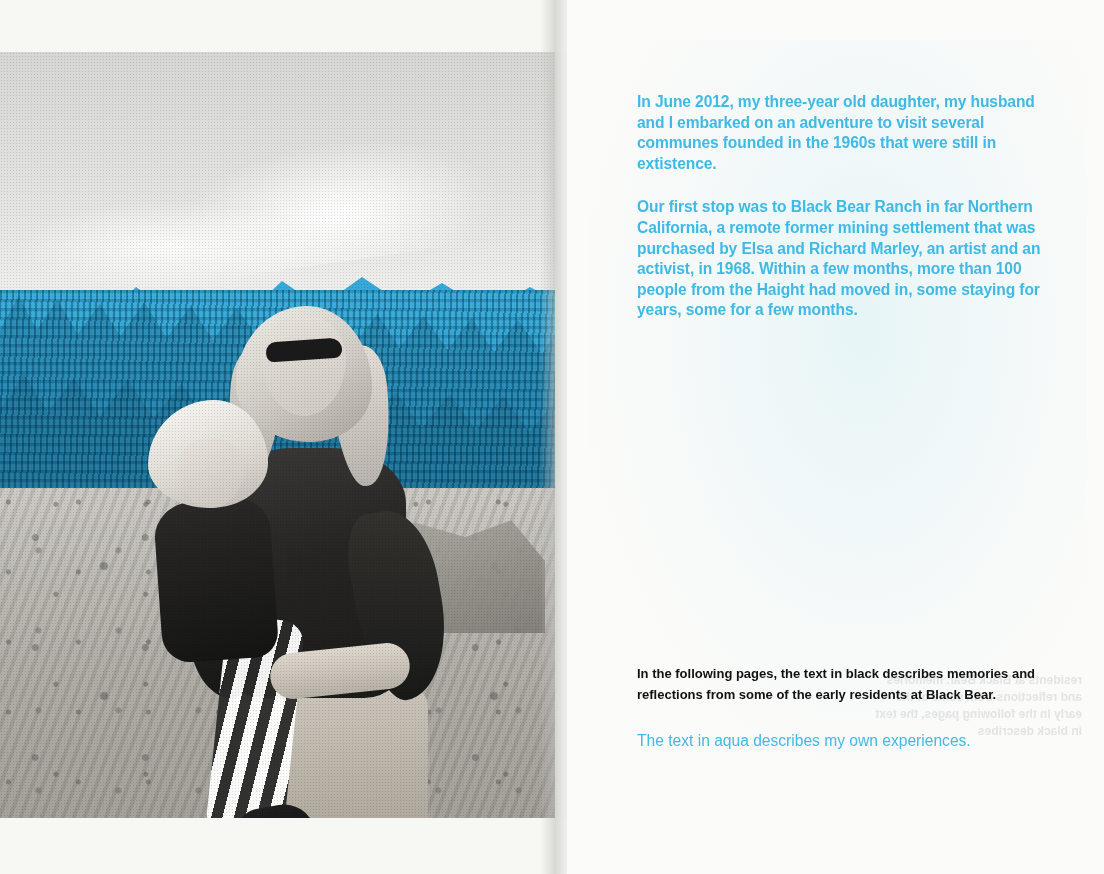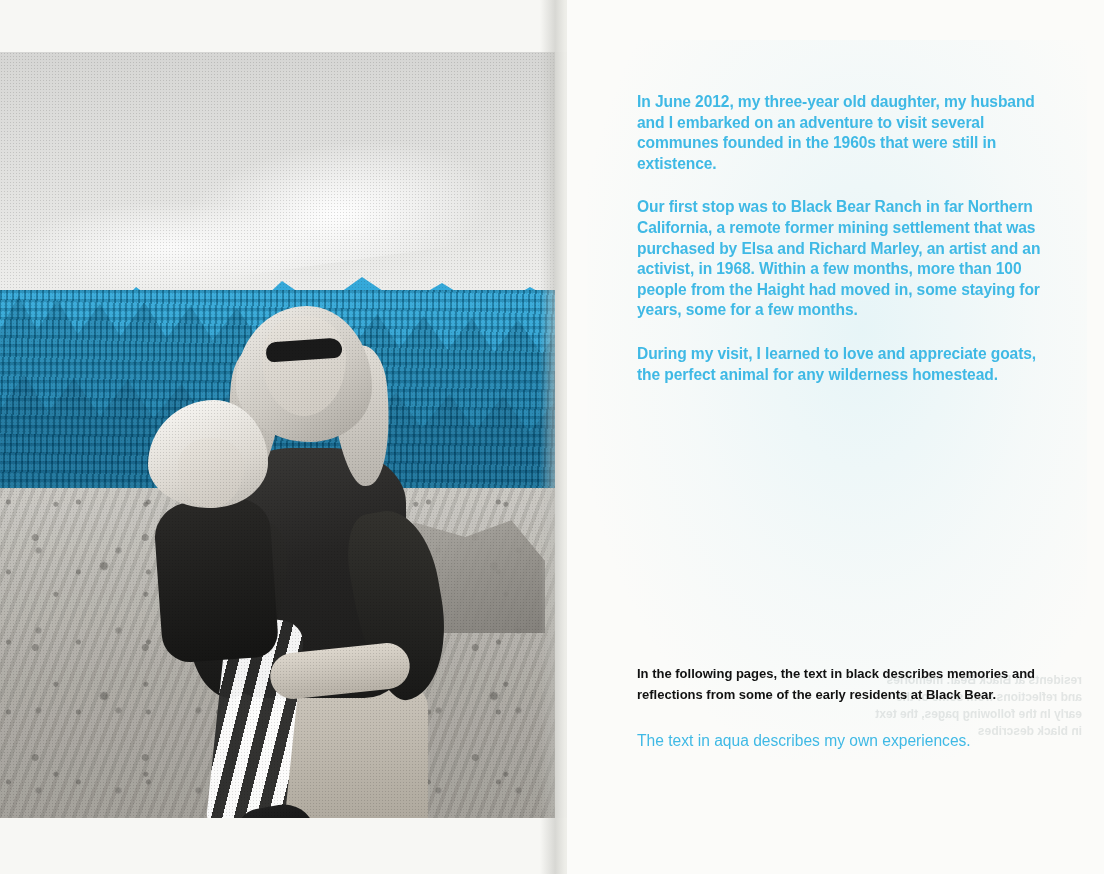--- a/index.html
+++ b/index.html
@@ -332,21 +332,20 @@
   </div>
 
   <div class="gutter"></div>
 
   <div class="page-right">
     <div class="wash"></div>
 
     <div class="text-col">
       <p class="para">In June 2012, my three-year old daughter, my husband and I embarked on an adventure to visit several communes founded in the 1960s that were still in extistence.</p>
       <p class="para wide">Our first stop was to Black Bear Ranch in far Northern California, a remote former mining settlement that was purchased by Elsa and Richard Marley, an artist and an activist, in 1968. Within a few months, more than 100 people from the Haight had moved in, some staying for years, some for a few months.</p>
-      <p class="para">During my visit, I learned to love and appreciate goats, the perfect animal for any wilderness homestead.</p>
     </div>
 
     <div class="ghost">residents at Black Bear. memories and reflections from some of the early In the following pages, the text in black describes</div>
 
     <div class="note-block">
       <p class="note-black">In the following pages, the text in black describes memories and reflections from some of the early residents at Black Bear.</p>
       <p class="note-aqua">The text in aqua describes my own experiences.</p>
     </div>
   </div>
 

